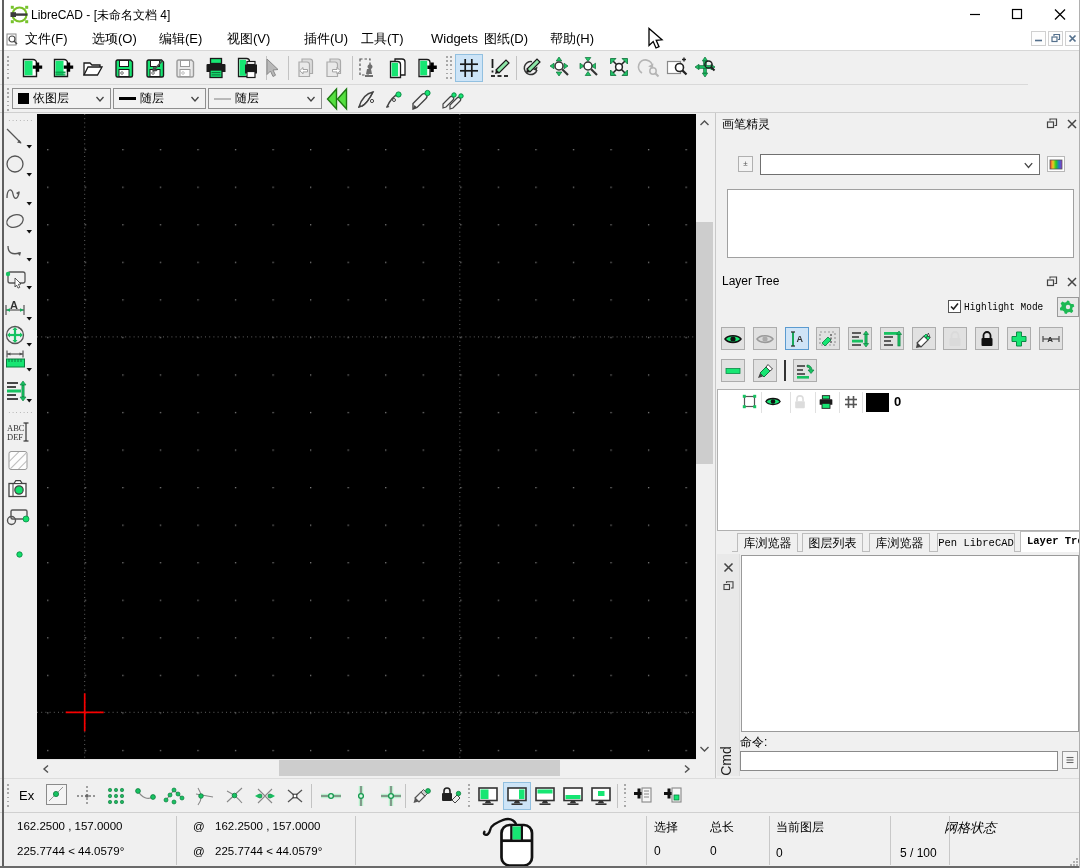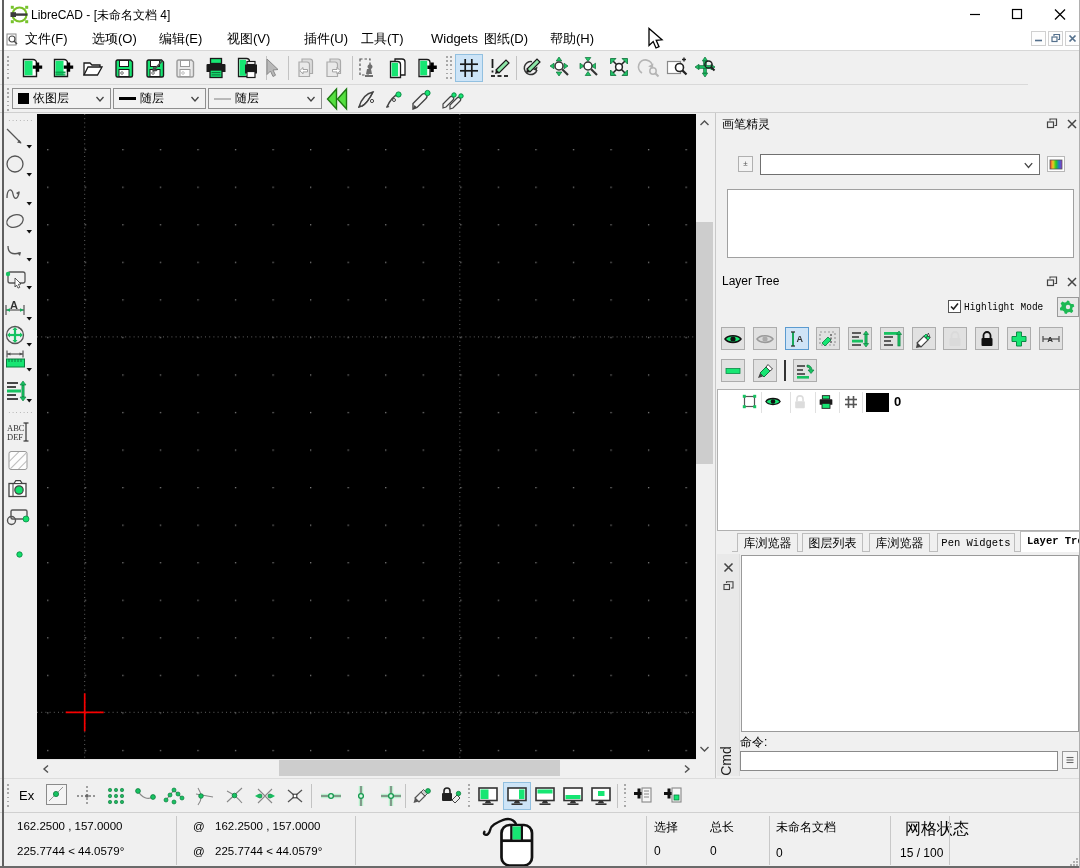--- a/index.html
+++ b/index.html
@@ -712,21 +712,21 @@
         <div class="abs sep-v" style="left:73px;top:1px;height:21px;background:#e0e0e0;"></div>
         <div class="abs sep-v" style="left:97px;top:1px;height:21px;background:#e0e0e0;"></div>
         <div class="abs sep-v" style="left:120px;top:1px;height:21px;background:#e0e0e0;"></div>
       </div>
     </div>
     <div class="abs" style="left:16px;top:418px;width:365px;height:21px;font-size:12px;">
         <div class="abs" style="left:0;top:20px;width:365px;height:1px;background:#bdbdbd;"></div>
       <div class="tab" style="left:5px;width:61px;">库浏览器</div>
       <div class="tab" style="left:70px;width:61px;">图层列表</div>
       <div class="tab" style="left:137px;width:61px;">库浏览器</div>
-      <div class="tab mono" style="left:205px;width:78px;font-size:10.5px;">Pen Widgets</div>
+      <div class="tab mono" style="left:205px;width:78px;font-size:10.5px;">Pen LibreCAD</div>
       <div class="tab mono active" style="left:288px;width:77px;font-size:10.5px;">Layer Tree</div>
     </div>
     <div class="abs" style="left:1px;top:441px;width:23px;height:222px;background:#e9e9e9;border-right:1px solid #dcdcdc;">
       <svg class="abs" style="left:5px;top:7px" width="13" height="13" viewBox="0 0 13 13">
           <path d="M2.5 2.5 L10.5 10.5 M10.5 2.5 L2.5 10.5" stroke="#444" stroke-width="1.6"></path>
         </svg>
       <svg class="abs" style="left:5px;top:26px" width="13" height="13" viewBox="0 0 13 13">
           <rect x="2" y="4.5" width="5.5" height="5" fill="none" stroke="#444" stroke-width="1.1"></rect>
           <path d="M4.5 3 L4.5 1.8 L11 1.8 L11 8 L9 8" fill="none" stroke="#444" stroke-width="1.1"></path>
         </svg>
@@ -945,25 +945,25 @@
     <rect x="32.3" y="15.5" width="8.6" height="12.8" fill="#17e673"></rect>
     <line x1="31.3" y1="15" x2="31.3" y2="29" stroke="#111" stroke-width="2.2"></line>
     <line x1="41.9" y1="15" x2="41.9" y2="29" stroke="#111" stroke-width="2.2"></line>
   </svg>
   <div class="sep-v" style="left:646px;top:3px;height:49px;"></div>
   <div class="abs" style="left:654px;top:6px;font-size:12px;">选择</div>
   <div class="abs" style="left:654px;top:31px;font-size:12px;">0</div>
   <div class="abs" style="left:710px;top:6px;font-size:12px;">总长</div>
   <div class="abs" style="left:710px;top:31px;font-size:12px;">0</div>
   <div class="sep-v" style="left:769px;top:3px;height:49px;"></div>
-  <div class="abs" style="left:776px;top:6px;font-size:12px;">未命名文档</div>
+  <div class="abs" style="left:776px;top:6px;font-size:12px;">当前图层</div>
   <div class="abs" style="left:776px;top:33px;font-size:12px;">0</div>
   <div class="sep-v" style="left:890px;top:3px;height:49px;"></div>
-  <div class="abs" style="left:905px;top:6px;font-size:16px;">网格状态</div>
-  <div class="abs" style="left:900px;top:33px;font-size:12px;">15 / 100</div>
+  <div class="abs" style="left:944px;top:6px;font-size:13px;font-style:italic;">网格状态</div>
+  <div class="abs" style="left:900px;top:33px;font-size:12px;">5 / 100</div>
   <div class="sep-v" style="left:949px;top:3px;height:49px;"></div>
   <svg class="abs" style="left:1070px;top:45px" width="9" height="9" viewBox="0 0 9 9">
       <g fill="#b0b0b0">
         <rect x="6" y="0" width="2" height="2"></rect>
         <rect x="6" y="3" width="2" height="2"></rect>
         <rect x="6" y="6" width="2" height="2"></rect>
         <rect x="3" y="3" width="2" height="2"></rect>
         <rect x="3" y="6" width="2" height="2"></rect>
         <rect x="0" y="6" width="2" height="2"></rect>
       </g>

